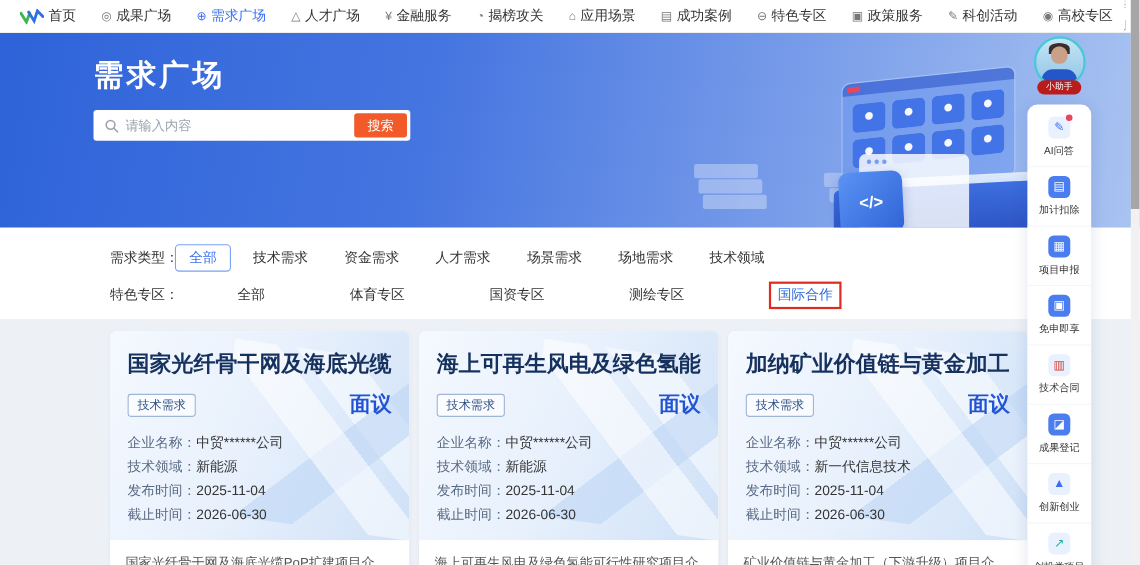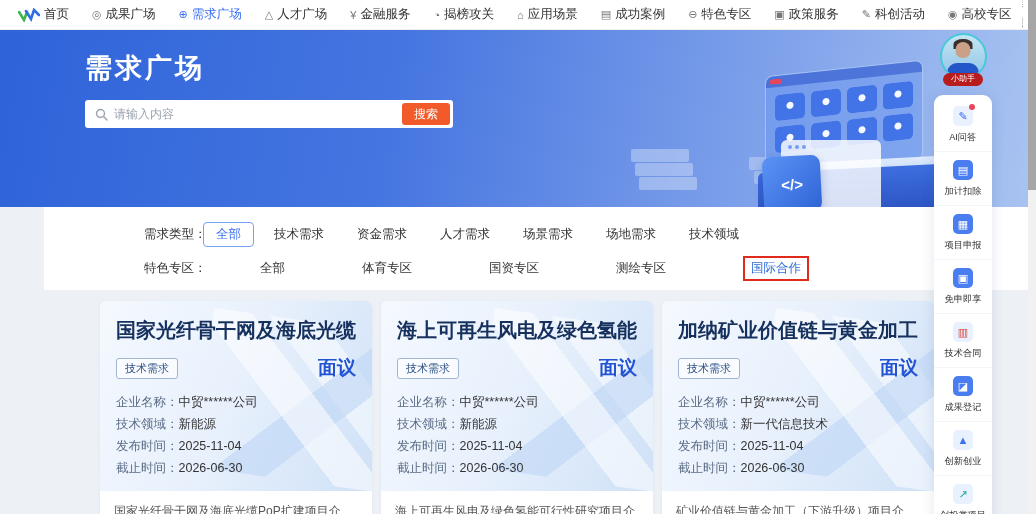--- a/index.html
+++ b/index.html
@@ -21,21 +21,21 @@
   .help { display:flex; align-items:center; gap:3px; color:#555; }
   .logo-svg { width:22px; height:14px; }
   
   .hero {
     height:177px; position:relative; overflow:hidden;
     background:linear-gradient(100deg,#2e63d9 0%,#4575e0 38%,#7da0ea 72%,#aac4f1 100%);
     padding:20px 0 0 85px;
   }
   .hero-title { color:#fff; font-size:27px; font-weight:bold; letter-spacing:3px; }
   .search-row {
-    margin-top:14px; width:368px; height:28px; background:#fff; border-radius:3px;
+    margin-top:14px; width:288px; height:28px; background:#fff; border-radius:3px;
     display:flex; align-items:center; padding:0 3px 0 10px; position:relative; z-index:3;
   }
   .search-row input {
     border:none; outline:none; flex:1; font-size:12px; color:#333; margin-left:6px;
     font-family:inherit; background:transparent;
   }
   .search-row input::placeholder { color:#9aa3af; }
   .search-btn {
     width:48px; height:22px; background:#f25b29; color:#fff; border:none; border-radius:3px;
     font-size:12px; cursor:pointer; font-family:inherit;
@@ -80,21 +80,21 @@
   }
   .base {
     position:absolute; right:18px; bottom:0; width:205px; height:52px; border-radius:5px;
     background:linear-gradient(180deg,#3d6ee0,#2a50bd); transform:skewY(-3deg);
   }
   .base-top {
     position:absolute; right:38px; bottom:38px; width:165px; height:22px; border-radius:3px;
     background:linear-gradient(180deg,#e8f1fd,#bed5f4); transform:skewY(-3deg); opacity:.9;
   }
   
-  .filters { background:#fff; padding:15px 0 13px 100px; position:relative; z-index:2;margin-left:44px; }
+  .filters { background:#fff; padding:15px 0 13px 100px; position:relative; z-index:2; }
   .f-row { display:flex; align-items:center; margin-bottom:13px; font-size:12.5px; }
   .f-row:last-child { margin-bottom:0;gap:44px; }
   .f-label { width:72px; color:#333; }
   .chip { margin-right:33px; color:#333; cursor:pointer; white-space:nowrap; }
   .chip.selected {
     color:#3a6ff2; border:1px solid #79a1f3; border-radius:4px; padding:3px 12px;
     margin-left:-13px; margin-right:20px; background:#fff;
   }
   .chip.intl { color:#2f6bd8; }
   .annot-box { border:2px solid #e02a1d; padding:2px 6px; margin:-4px 0; display:inline-block; }

